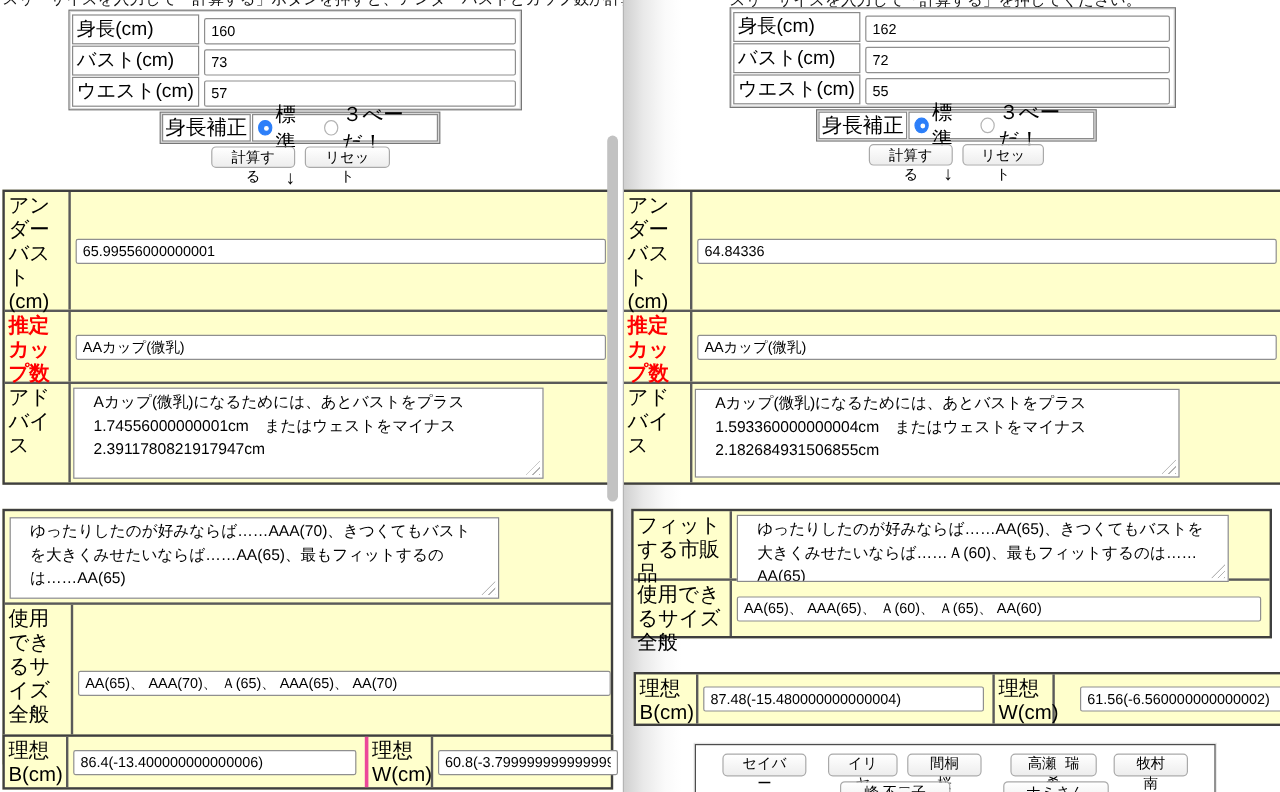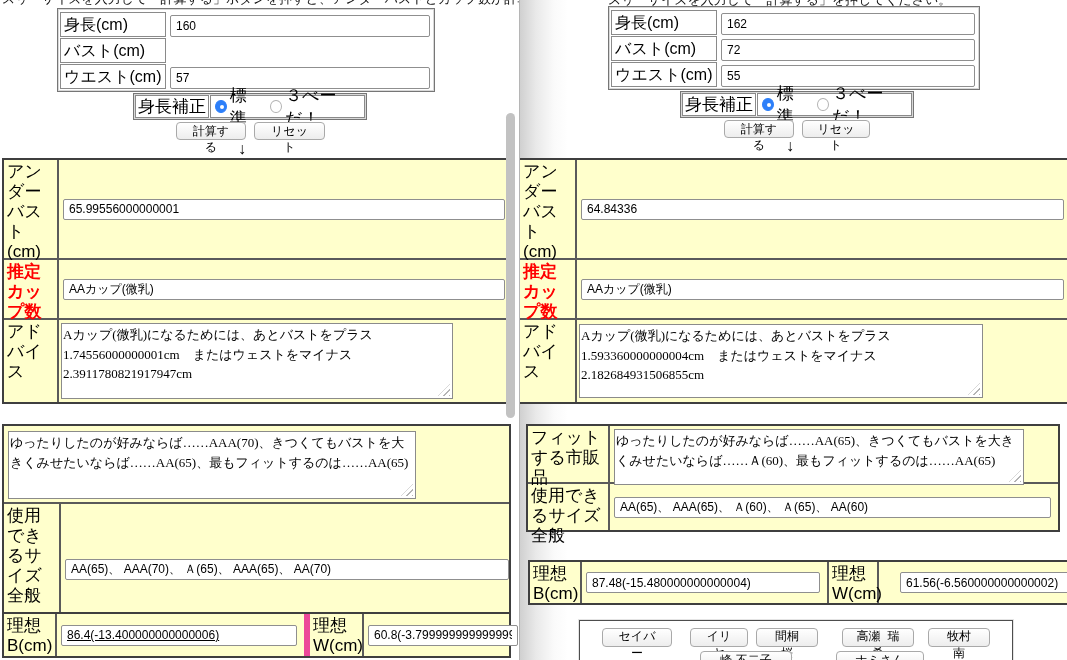--- a/index.html
+++ b/index.html
@@ -35,22 +35,22 @@
   
   .rtable{background:#ffffcc;border:2px solid #3f3f3f;box-sizing:border-box;}
   .trow{display:flex;box-sizing:border-box;}
   .trow + .trow{border-top:2px solid #5a5a5a;}
   .lblcell{border-right:2px solid #5a5a5a;font-size:17px;line-height:1.18;padding:2px 2px 0 3px;white-space:pre-line;box-sizing:border-box;flex:none;}
   .lblcell.red{color:#ff0000;font-weight:bold;}
   .valcell{flex:1;display:flex;align-items:center;position:relative;min-width:0;}
   .valcell input{height:21px;border:1px solid #8f8f8f;border-radius:2px;font-size:12px;padding:0 5px;font-family:inherit;background:#fff;box-sizing:border-box;}
   .valcell input.fill{flex:1;margin-left:4px;margin-right:4px;min-width:0;}
   .tawrap{position:relative;display:inline-block;}
-  textarea.ta{border:1px solid #8b8b8b;background:#fff;font-family:Liberation Serif, serif;
-    font-size:13px;line-height:1.5;padding:1px 1px;resize:none;box-sizing:border-box;display:block;overflow:hidden;}
+  textarea.ta{border:1px solid #8b8b8b;background:#fff;font-family:Liberation Sans, sans-serif;
+    font-size:13px;line-height:1.5;padding:1px 16px;resize:none;box-sizing:border-box;display:block;overflow:hidden;}
   .grip{position:absolute;right:3px;bottom:3px;width:12px;height:12px;
     background:repeating-linear-gradient(135deg,#b4b4b4 0 1px,rgba(0,0,0,0) 1px 4px);
     clip-path:polygon(100% 0,100% 100%,0 100%);}
 
   
   .sb-thumb{position:absolute;background:#c2c2c2;border-radius:5px;}
 
   
   .char-table{border:1px solid #4d4d4d;box-shadow:0 0 0 1px #e4e4e4;background:#fff;box-sizing:border-box;}
   .char-row{display:flex;justify-content:center;align-items:center;}
@@ -66,20 +66,23 @@
 
     <div class="abs form-box" style="left:57px;top:8px;width:378px;">
       <div class="form-row">
         <div class="form-lbl">身長(cm)</div>
         <div class="form-val">
             <input type="text" value="160" style="">
           </div>
       </div>
       <div class="form-row">
         <div class="form-lbl">バスト(cm)</div>
+        <div class="form-val">
+            <input type="text" value="73" style="">
+          </div>
       </div>
       <div class="form-row">
         <div class="form-lbl">ウエスト(cm)</div>
         <div class="form-val">
             <input type="text" value="57" style="">
           </div>
       </div>
     </div>
 
     <div class="abs corr-box" style="left:133px;top:93px;width:234px;height:27px;">
@@ -147,21 +150,21 @@
 全般</div>
         <div class="valcell">
             <input type="text" style="width: 452px; margin-left: 4px;" value="AA(65)、 AAA(70)、 Ａ(65)、 AAA(65)、 AA(70)">
           </div>
       </div>
     </div>
 
     <div class="abs rtable trow" style="left:2px;top:612px;width:509px;height:46px;display:flex;">
       <div class="lblcell" style="width:53px;">理想
 B(cm)</div>
-      <div class="valcell" style="flex:none;width:247px;border-right:6px solid #ec4899;text-decoration:underline;">
+      <div class="valcell" style="flex:none;width:247px;border-right:3px solid #ec4899;">
           <input type="text" style="width: 236px; margin-left: 4px;" value="86.4(-13.400000000000006)">
         </div>
       <div class="lblcell" style="width:54px;">理想
 W(cm)</div>
       <div class="valcell">
           <input type="text" style="width: 150px; margin-left: 4px;" value="60.8(-3.7999999999999996)">
         </div>
     </div>
 
     <div class="sb-thumb" style="left:506px;top:113px;width:9px;height:305px;"></div>

